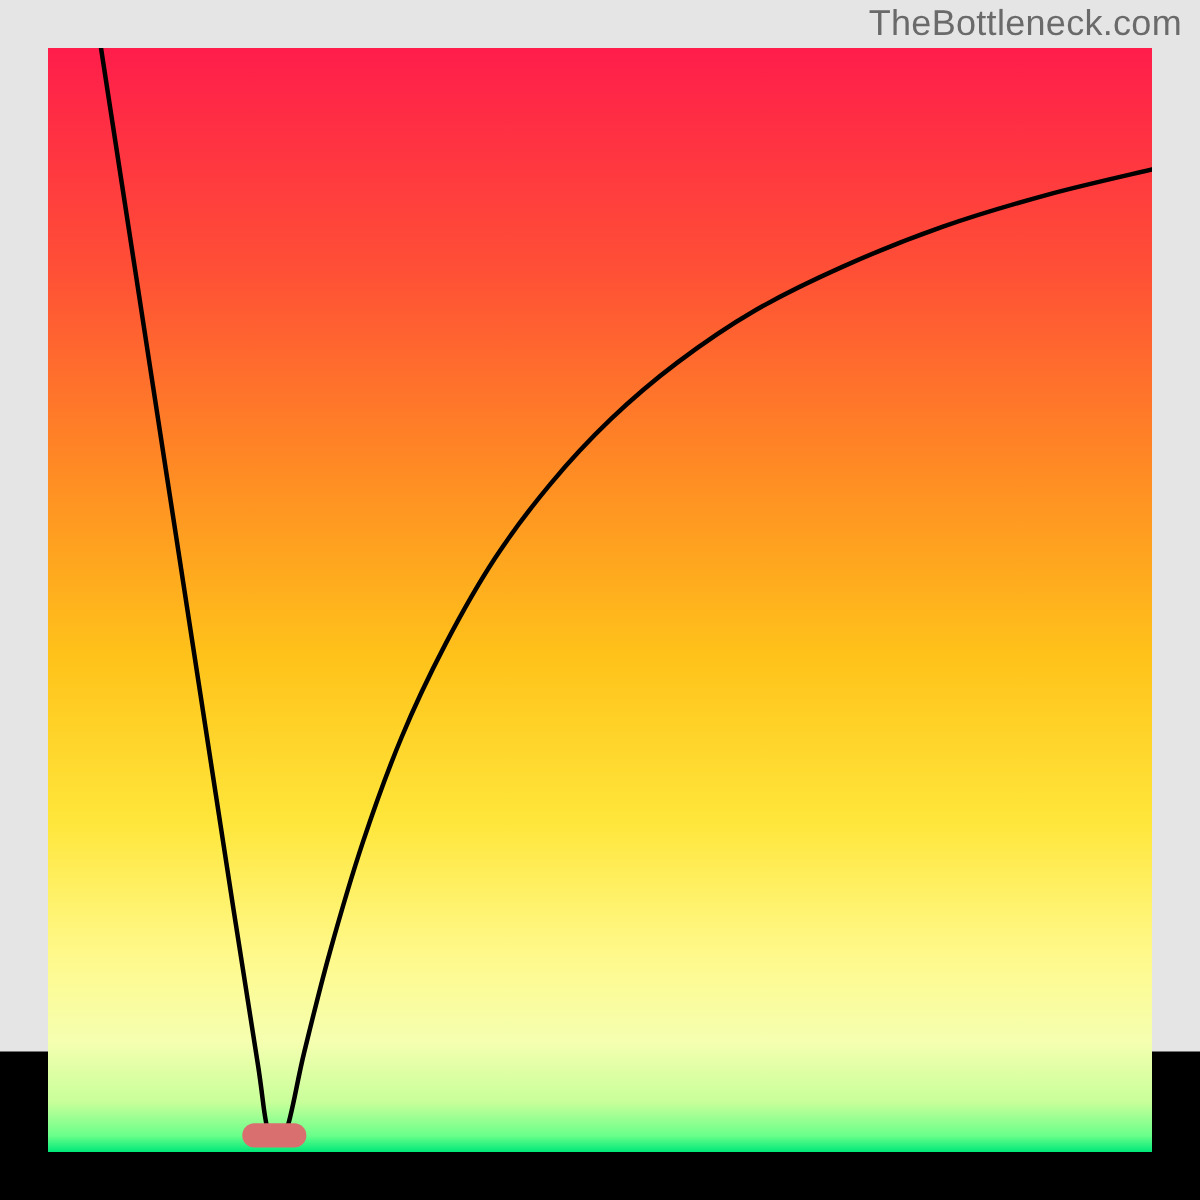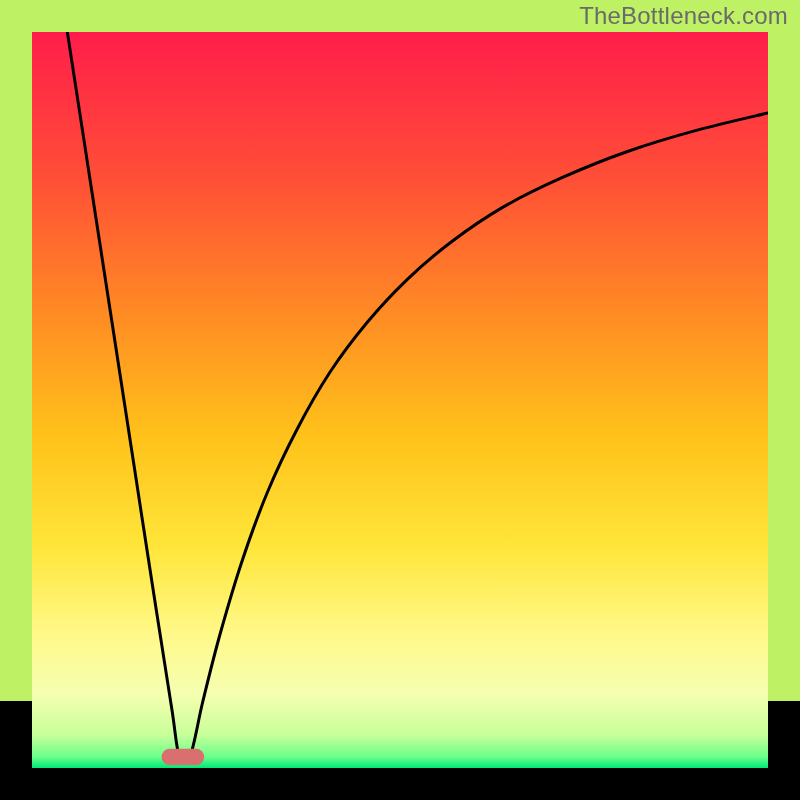--- a/index.html
+++ b/index.html
@@ -8,21 +8,21 @@
     width: 800px;
     height: 800px;
     background: #000;
     overflow: hidden;
     font-family: Arial, Helvetica, sans-serif;
   }
   .frame {
     position: relative;
     width: 800px;
     height: 701px;
-    background: #bef264;
+    background: #e5e5e5;
   }
   .watermark {
     position: absolute;
     top: 2px;
     right: 12px;
     color: #6a6a6a;
     font-size: 24px;
     font-weight: 500;
     letter-spacing: 0.2px;
     z-index: 50;

